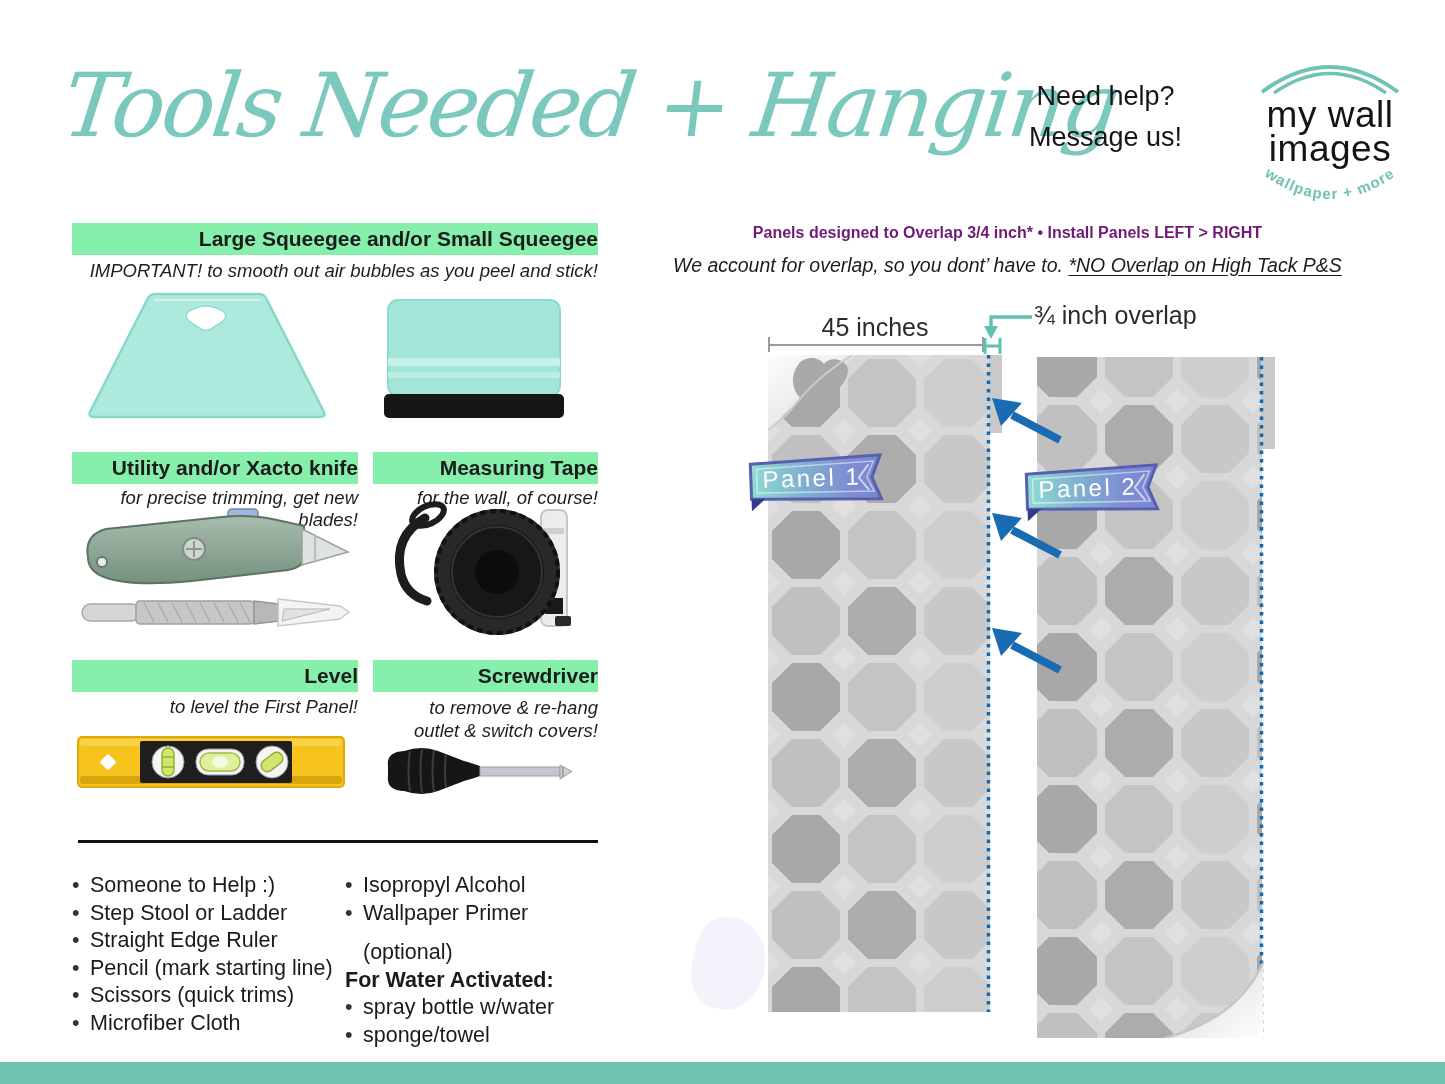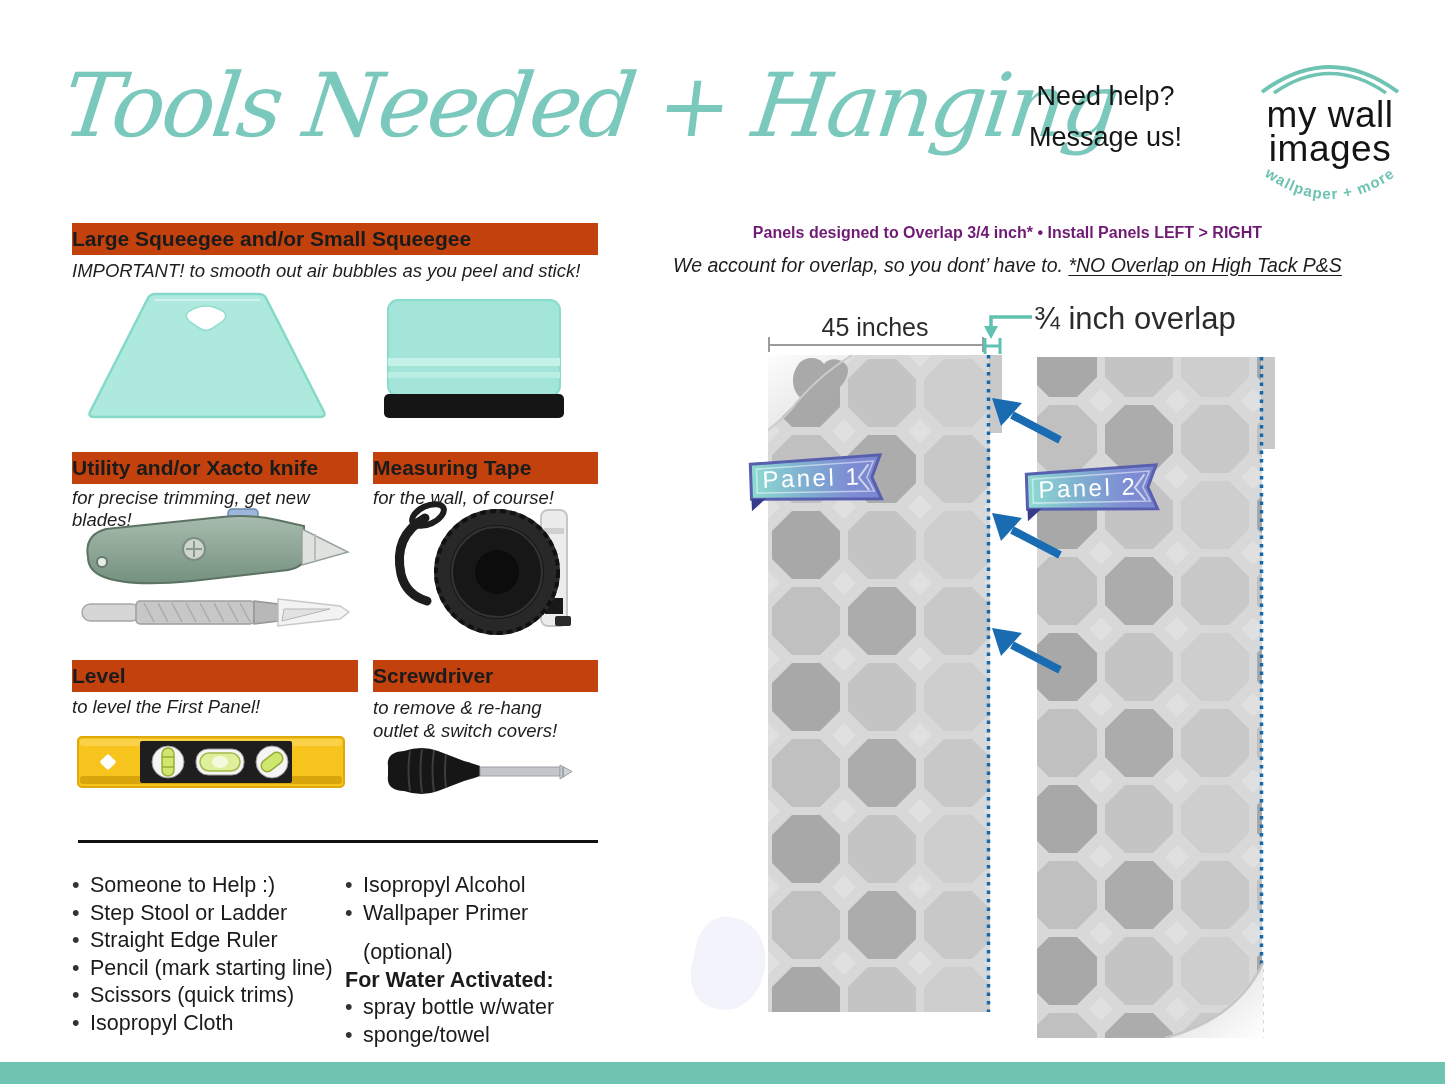--- a/index.html
+++ b/index.html
@@ -10,40 +10,40 @@
   
   .script-title { left:64px; top:54px; width:885px; font-family:"DejaVu Serif", serif;
     font-style:italic; font-size:88px; color:#7ac9bc; white-space:nowrap;
     letter-spacing:-3px; transform:skewX(-7deg); }
   .help { left:998px; top:76px; width:215px; text-align:center; font-size:27px;
     font-weight:500; color:#161616; line-height:41px; }
   .logo { left:1250px; top:54px; width:160px; text-align:center; }
   .logo-words { font-size:37px; line-height:34px; color:#141414; letter-spacing:0.5px; font-weight:400; }
 
   
-  .bar { background:#c2410c; font-weight:700; font-size:21px; color:#1b1b1b;
-    text-align:left; line-height:32px; height:32px; }
-  .cap { font-style:italic; font-size:18.5px; color:#1e1e1e; text-align:left; }
+  .bar { background:#86efac; font-weight:700; font-size:21px; color:#1b1b1b;
+    text-align:right; line-height:32px; height:32px; }
+  .cap { font-style:italic; font-size:18.5px; color:#1e1e1e; text-align:right; }
   .add-head { left:72px; top:834px; width:526px; display:flex; align-items:center; }
   .add-head .t { font-size:29px; font-weight:700; color:#111; white-space:nowrap; }
   .add-head .rule { flex:1; border-top:3px solid #111; margin-left:6px; margin-top:6px; }
   .blcol { font-size:21.5px; color:#1b1b1b; line-height:27.5px; }
   .bullet-row { display:flex; }
   .bullet-row .bdot { width:18px; color:#333; }
   .opt-note { padding-left:18px;margin-top:12px; }
   .water-head { font-weight:700; }
 
   
   .r-head { left:640px; top:224px; width:735px; text-align:center; font-size:16px;
     font-weight:700; color:#701a75; }
   .r-sub { left:640px; top:254px; width:735px; text-align:center; font-size:19.5px;
     font-style:italic; color:#1c1c1c; }
   .r-sub .ul { text-decoration:underline; text-underline-offset:3px; }
   .measure-label { left:795px; top:313px; width:160px; text-align:center; font-size:25px; color:#2b2b2b; }
-  .overlap-label { left:1034px; top:301px; font-size:31px; color:#2b2b2b; white-space:nowrap; }
+  .overlap-label { left:1034px; top:301px; font-size:25px; color:#2b2b2b; white-space:nowrap; }
   .mline { left:768px; top:344px; width:216px; border-top:2px solid #9c9c9c; }
   .mtick { top:337px; width:2px; height:15px; background:#9c9c9c; }
   .scrap { left:693px; top:918px; width:72px; height:92px; background:#edeffa;
     opacity:0.75; border-radius:42% 58% 55% 45%; transform:rotate(12deg); }
   .footer-bar { left:0; top:1062px; width:1445px; height:22px; background:#6fc3b1; }
 </style>
 </head>
 <body>
 
 <div class="canvas">
@@ -243,21 +243,21 @@
       <div class="bullet-row">
         <span class="bdot">•</span>
         <span>Pencil (mark starting line)</span>
       </div>
       <div class="bullet-row">
         <span class="bdot">•</span>
         <span>Scissors (quick trims)</span>
       </div>
       <div class="bullet-row">
         <span class="bdot">•</span>
-        <span>Isopropyl Cloth</span>
+        <span>Microfiber Cloth</span>
       </div>
     </div>
 
   <div class="abs blcol" style="left:345px;top:872px;width:255px">
     <div>
         <div class="bullet-row">
           <span class="bdot">•</span>
           <span>Isopropyl Alcohol</span>
         </div>
         <div class="bullet-row">

